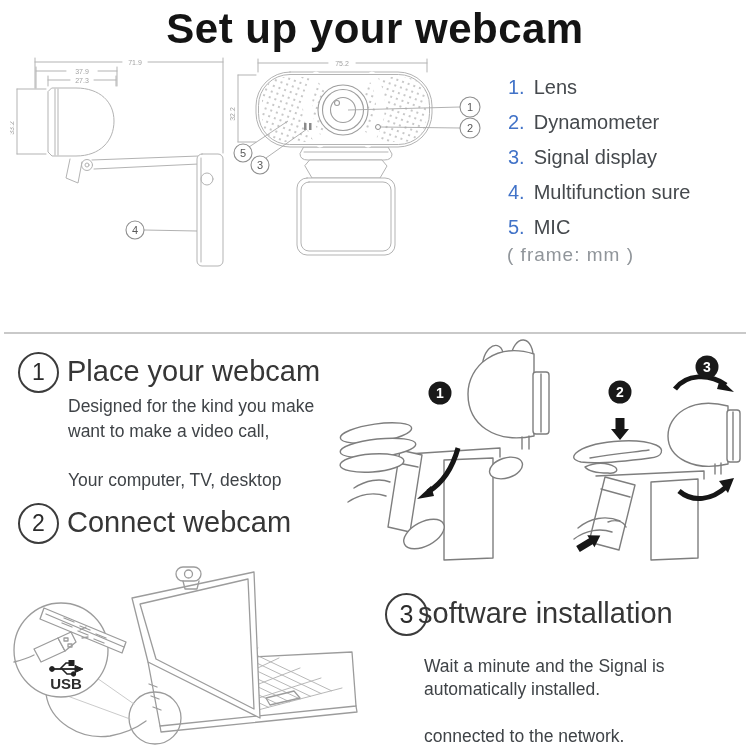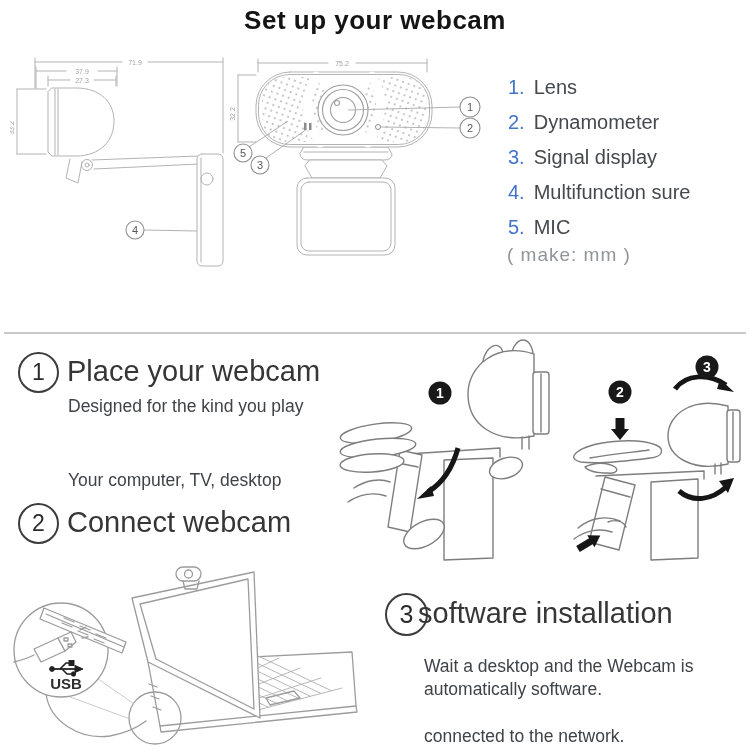--- a/index.html
+++ b/index.html
@@ -1,19 +1,19 @@
 <!DOCTYPE html>
 <html><head>
 <meta charset="utf-8">
 <style>
   html,body{margin:0;padding:0;background:#fff;}
   .stage{position:relative;width:750px;height:750px;background:#fff;overflow:hidden;
          font-family:"Liberation Sans",sans-serif;color:#333;}
   .title{position:absolute;left:0;right:0;top:5px;text-align:center;
-         font-size:26px;font-weight:700;color:#141414;letter-spacing:.5px;}
+         font-size:42px;font-weight:700;color:#141414;letter-spacing:.5px;}
   .divider{position:absolute;left:4px;right:4px;top:332px;height:2px;background:#c9c9c9;}
   .svgbox{position:absolute;}
   .stepnum{position:absolute;width:37px;height:37px;border:2.5px solid #3c3c3c;border-radius:50%;
            display:flex;align-items:center;justify-content:center;font-size:23px;color:#2b2b2b;background:#fff;}
   .stepnum.big{width:39px;height:39px;font-size:25px;}
   .h-step{position:absolute;font-size:29px;color:#363636;}
   .bodyline{position:absolute;font-size:17.5px;color:#3f4347;white-space:nowrap;}
   .parts{position:absolute;left:508px;top:70px;}
   .part{height:35px;display:flex;align-items:center;font-size:20px;color:#45494d;}
   .part .pnum{color:#4273c8;margin-right:9px;}
@@ -144,27 +144,28 @@
       </div>
     <div class="part">
         <span class="pnum">4.</span>
         <span>Multifunction sure</span>
       </div>
     <div class="part">
         <span class="pnum">5.</span>
         <span>MIC</span>
       </div>
   </div>
-  <div class="unitnote">( make: mm )</div>
+  <div class="unitnote">( frame: mm )</div>
 
   <div class="divider"></div>
 
   <div class="stepnum" style="left:18px;top:352px">1</div>
   <div class="h-step" style="left:67px;top:355px">Place your webcam</div>
-  <div class="bodyline" style="left:68px;top:396px">Designed for the kind you play</div>
+  <div class="bodyline" style="left:68px;top:396px">Designed for the kind you make</div>
+  <div class="bodyline" style="left:68px;top:420.5px">want to make a video call,</div>
   <div class="bodyline" style="left:68px;top:469.5px">Your computer, TV, desktop</div>
 
   <div class="stepnum" style="left:18px;top:503px">2</div>
   <div class="h-step" style="left:67px;top:506px">Connect webcam</div>
 
   <svg class="svgbox" style="left:338px;top:336px" width="412" height="258" viewBox="0 0 412 258">
 
     <g stroke="#7e7e7e" stroke-width="1.4" fill="none" stroke-linejoin="round" stroke-linecap="round">
       <ellipse cx="155" cy="26" rx="10" ry="17" transform="rotate(15 155 26)" fill="#fff"></ellipse>
       <ellipse cx="184" cy="22" rx="11" ry="18" transform="rotate(5 184 22)" fill="#fff"></ellipse>
@@ -276,17 +277,17 @@
       <path d="M52,117 L58,111 H62" stroke-width="1.6" fill="none"></path>
       <rect x="61" y="108.5" width="5" height="5"></rect>
       <path d="M54,117 L59,122 H63" stroke-width="1.6" fill="none"></path>
       <circle cx="65.5" cy="122" r="2.2"></circle>
     </g>
     <text x="58" y="137" font-size="15" font-weight="bold" fill="#2e2e2e" text-anchor="middle">USB</text>
   </svg>
 
   <div class="stepnum big" style="left:385px;top:593px">3</div>
   <div class="h-step" style="left:418px;top:597px">software installation</div>
-  <div class="bodyline" style="left:424px;top:655.5px">Wait a desktop and the Webcam is</div>
-  <div class="bodyline" style="left:424px;top:679px">automatically software.</div>
+  <div class="bodyline" style="left:424px;top:655.5px">Wait a minute and the Signal is</div>
+  <div class="bodyline" style="left:424px;top:679px">automatically installed.</div>
   <div class="bodyline" style="left:424px;top:726px">connected to the network.</div>
 
 </div>
 
 </body></html>

